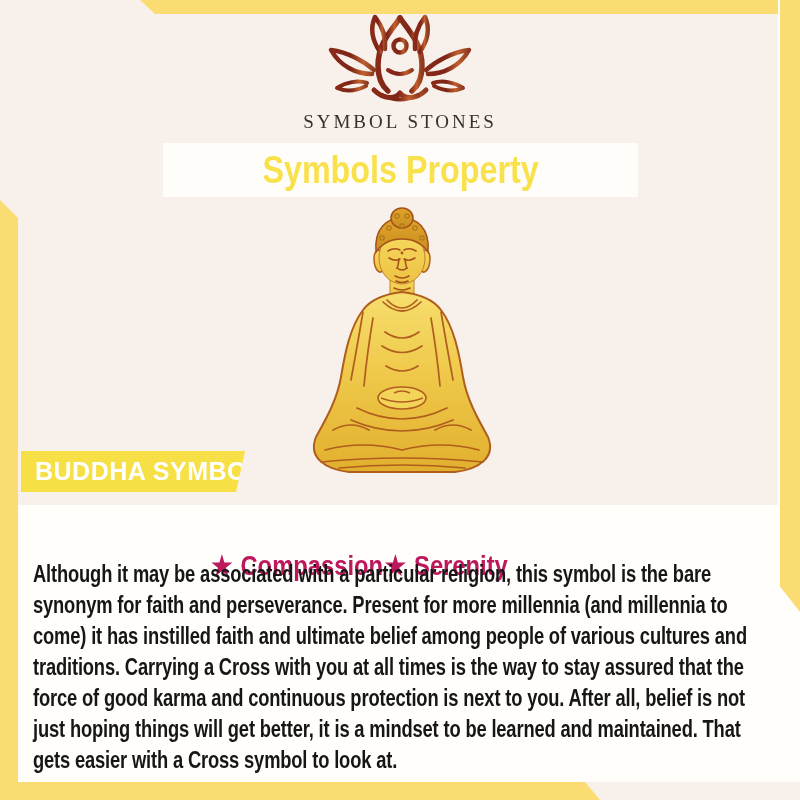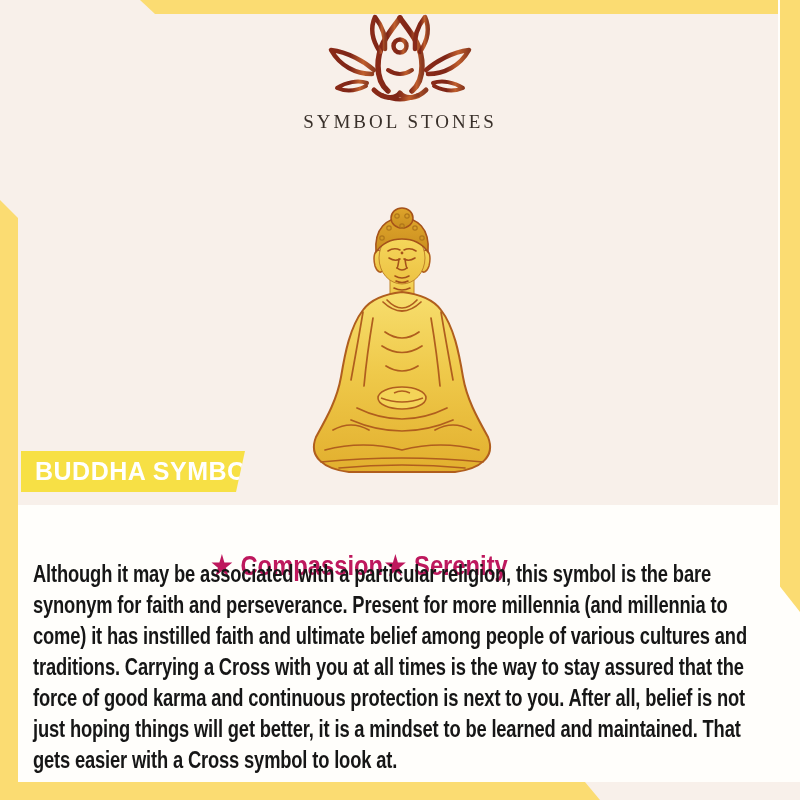--- a/index.html
+++ b/index.html
@@ -89,20 +89,23 @@
     color:#161616;
   }
 </style>
 </head>
 <body>
 
 <div class="stage">
 
   <div class="white-panel"></div>
 
+  <div class="title-band">
+    <div class="title">Symbols Property</div>
+  </div>
 
   <div class="ribbon ribbon-top"></div>
   <div class="ribbon ribbon-right"></div>
   <div class="ribbon ribbon-left"></div>
   <div class="ribbon ribbon-bottom"></div>
 
   <svg class="logo" viewBox="0 0 156 96" aria-hidden="true">
     <defs>
       <linearGradient id="lg" x1="0" y1="0" x2="1" y2="0">
         <stop offset="0" stop-color="#8A2A18"></stop>

